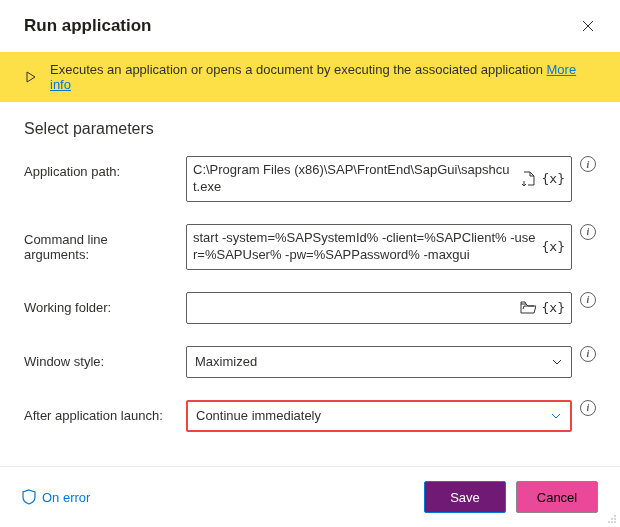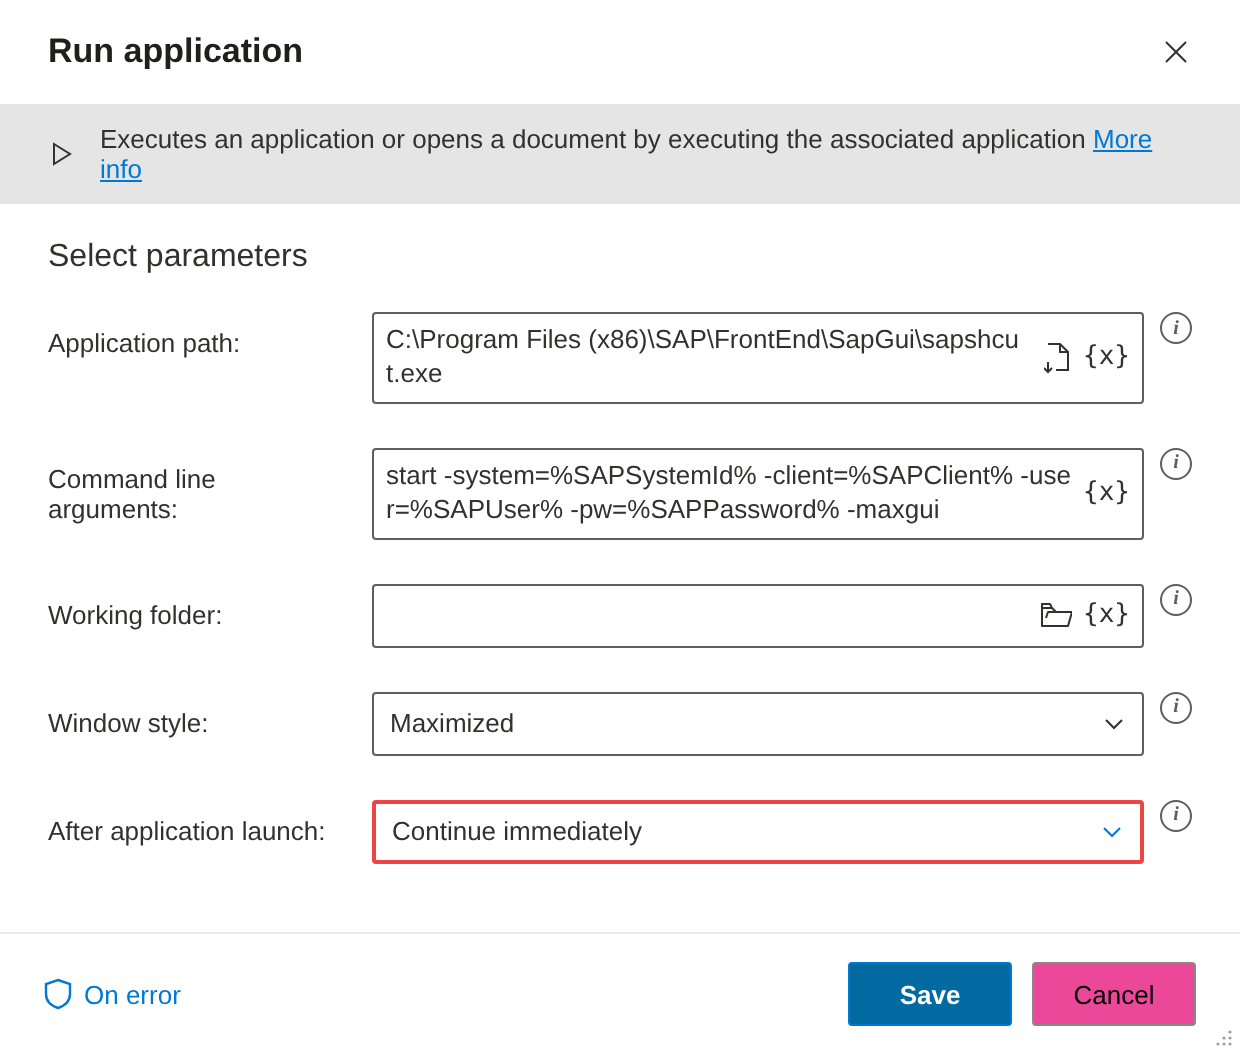--- a/index.html
+++ b/index.html
@@ -35,21 +35,21 @@
     border: none;
     cursor: pointer;
     width: 24px;
     height: 24px;
     display: flex;
     align-items: center;
     justify-content: center;
     padding: 0;
   }
   .info-bar {
-    background: #e5e5e5;
+    background: #fde047;
     padding: 10px 20px 10px 24px;
     display: flex;
     align-items: center;
     gap: 12px;
   }
   .info-bar a {
     color: #0078d4;
     text-decoration: underline;
   }
   .body {
@@ -195,24 +195,24 @@
   .btn {
     min-width: 82px;
     height: 32px;
     border-radius: 2px;
     font-size: 13px;
     cursor: pointer;
     border: 1px solid #8a8886;
     background: #ec4899;
   }
   .btn.primary {
-    background: #0369a1;
+    background: #701a75;
     border-color: #0078d4;
     color: #fff;
-    font-weight: 700;
+    font-weight: 400;
   }
   svg { display: block; }
 </style>
 </head>
 <body>
 
 <div class="dialog">
 
   <div class="header">
     <div class="header-title">Run application</div>

